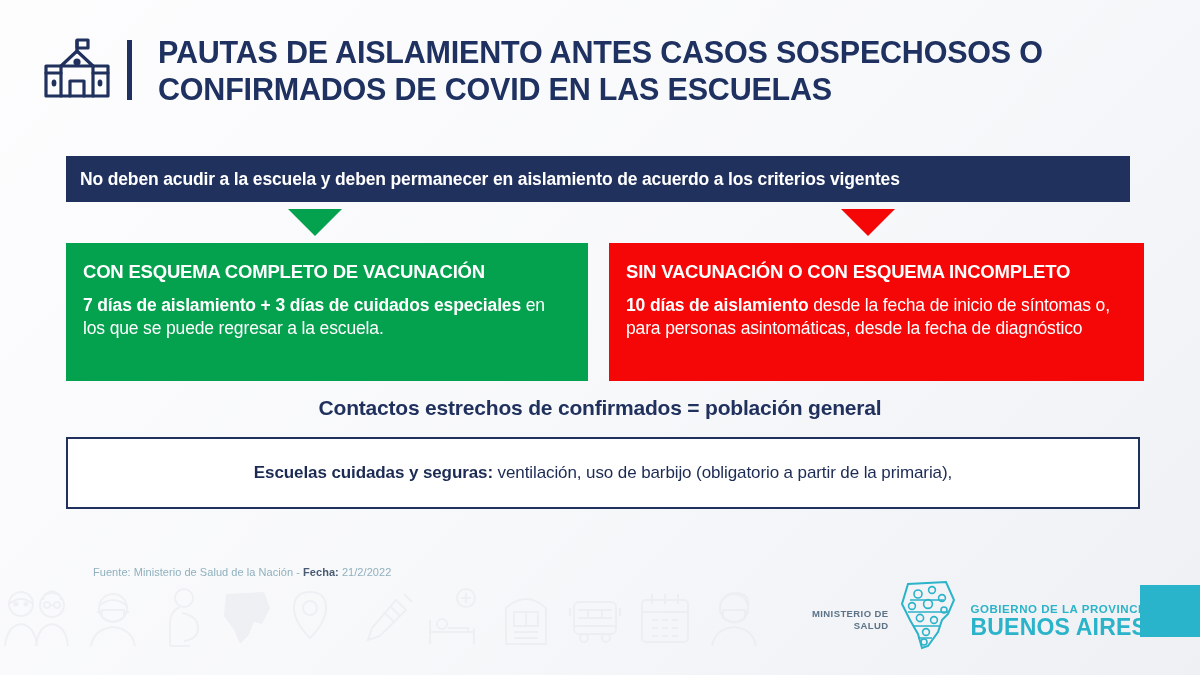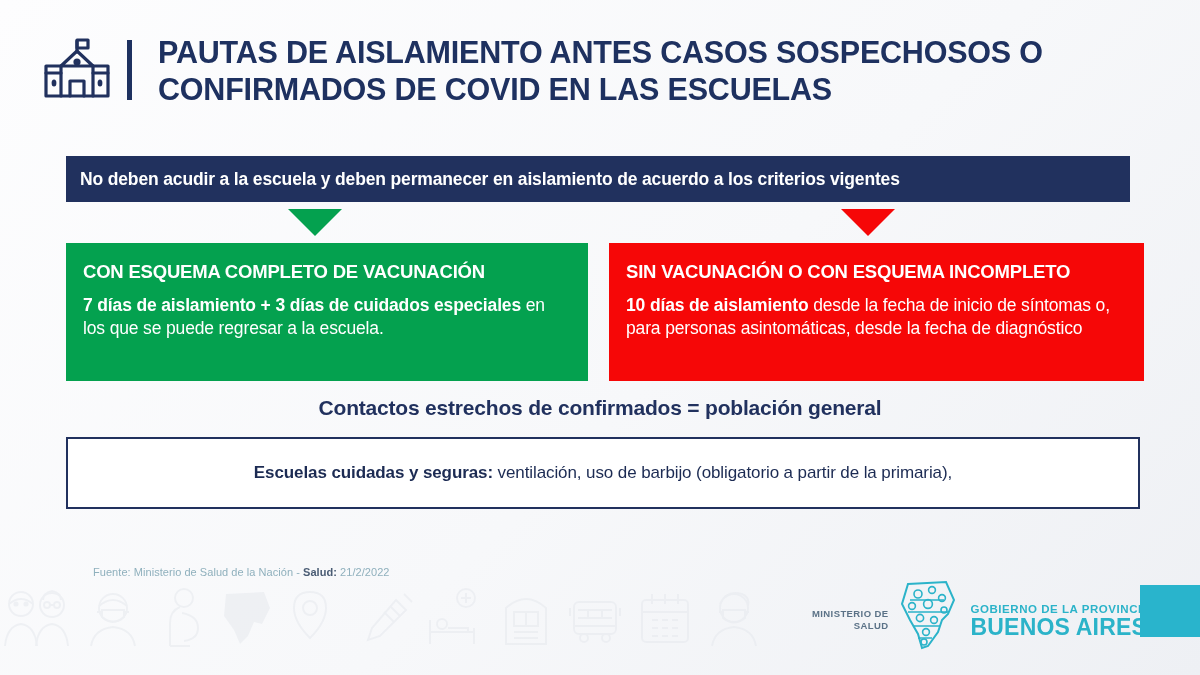--- a/index.html
+++ b/index.html
@@ -297,21 +297,21 @@
     </svg>
     <svg width="60" height="62" viewBox="0 0 60 62" fill="none" stroke="#e6e9ee" stroke-width="2">
       <circle cx="30" cy="22" r="14"></circle>
         <path d="M16 18 q6 -14 22 -10 q8 3 6 12"></path>
       <path d="M19 24 h22 v8 q-11 9 -22 0 z"></path>
         <path d="M19 26 h-4 M41 26 h4"></path>
       <path d="M8 60 q3 -17 22 -19 q19 2 22 19"></path>
     </svg>
   </div>
 
-  <div class="source"><span>Fuente: Ministerio de Salud de la Nación - </span><b>Salud:</b><span> 21/2/2022</span></div>
+  <div class="source"><span>Fuente: Ministerio de Salud de la Nación - </span><b>Fecha:</b><span> 21/2/2022</span></div>
 
   <div class="footer-logo">
     <div class="min-salud">
       <div>MINISTERIO DE</div>
       <div>SALUD</div>
     </div>
     <svg class="pba-map" viewBox="0 0 62 70">
       <path d="M10 4 L48 2 L56 20 L50 34 L44 40 L40 52 L30 66 L24 68 L20 54 L12 40 L4 24 Z" fill="none" stroke="#2bb3c9" stroke-width="2"></path>
       <g stroke="#2bb3c9" stroke-width="1.6" fill="none">
         <circle cx="20" cy="14" r="4"></circle>

